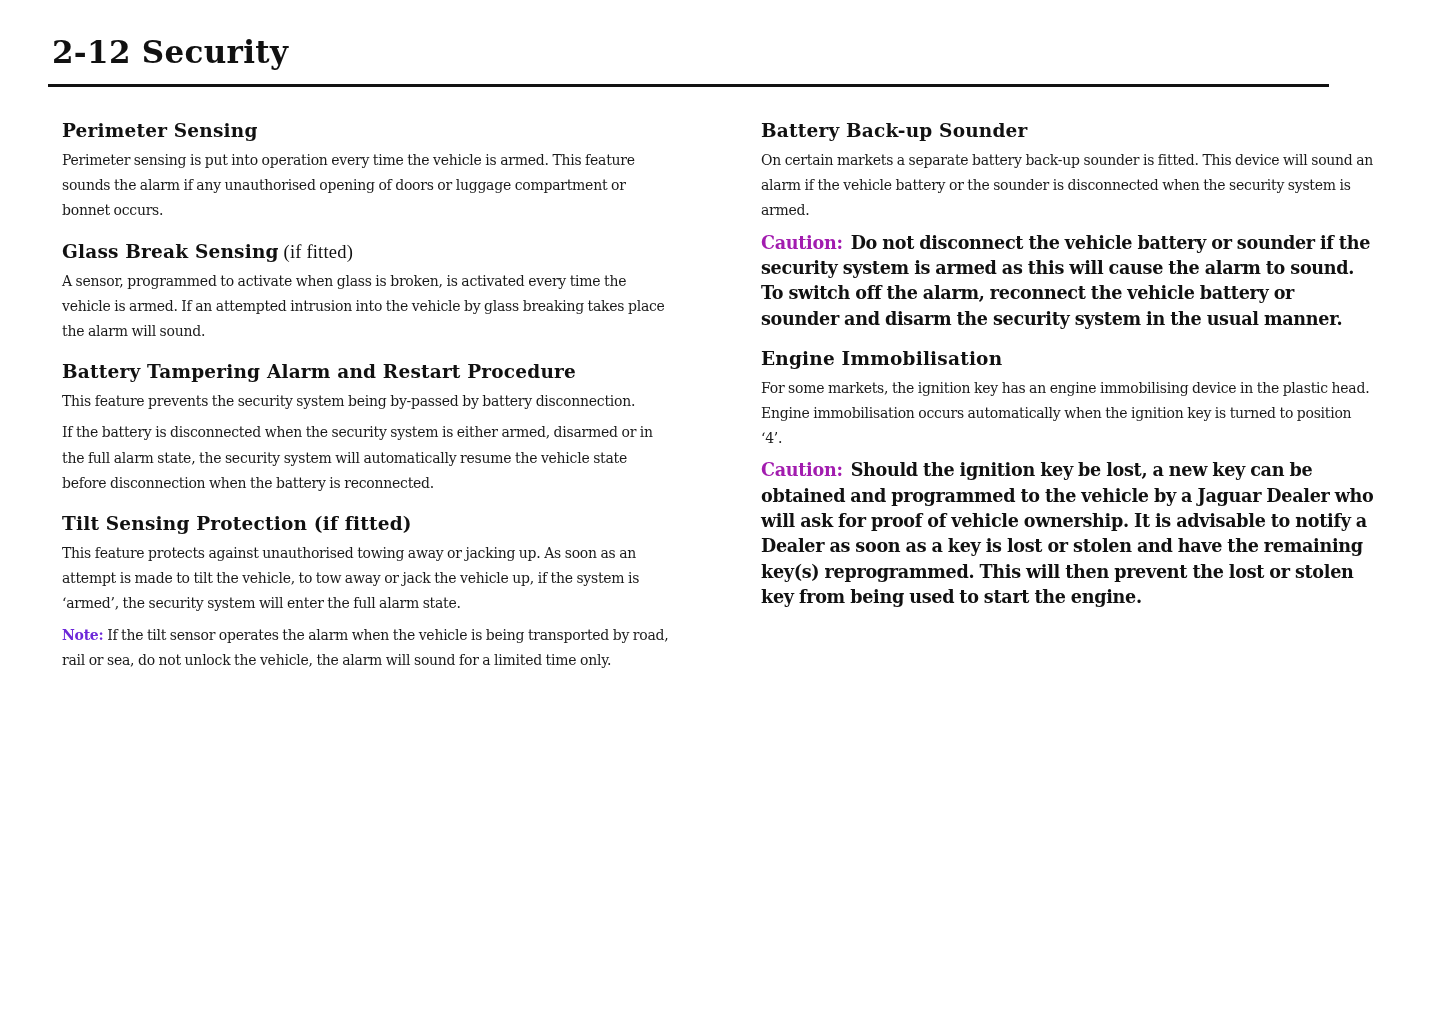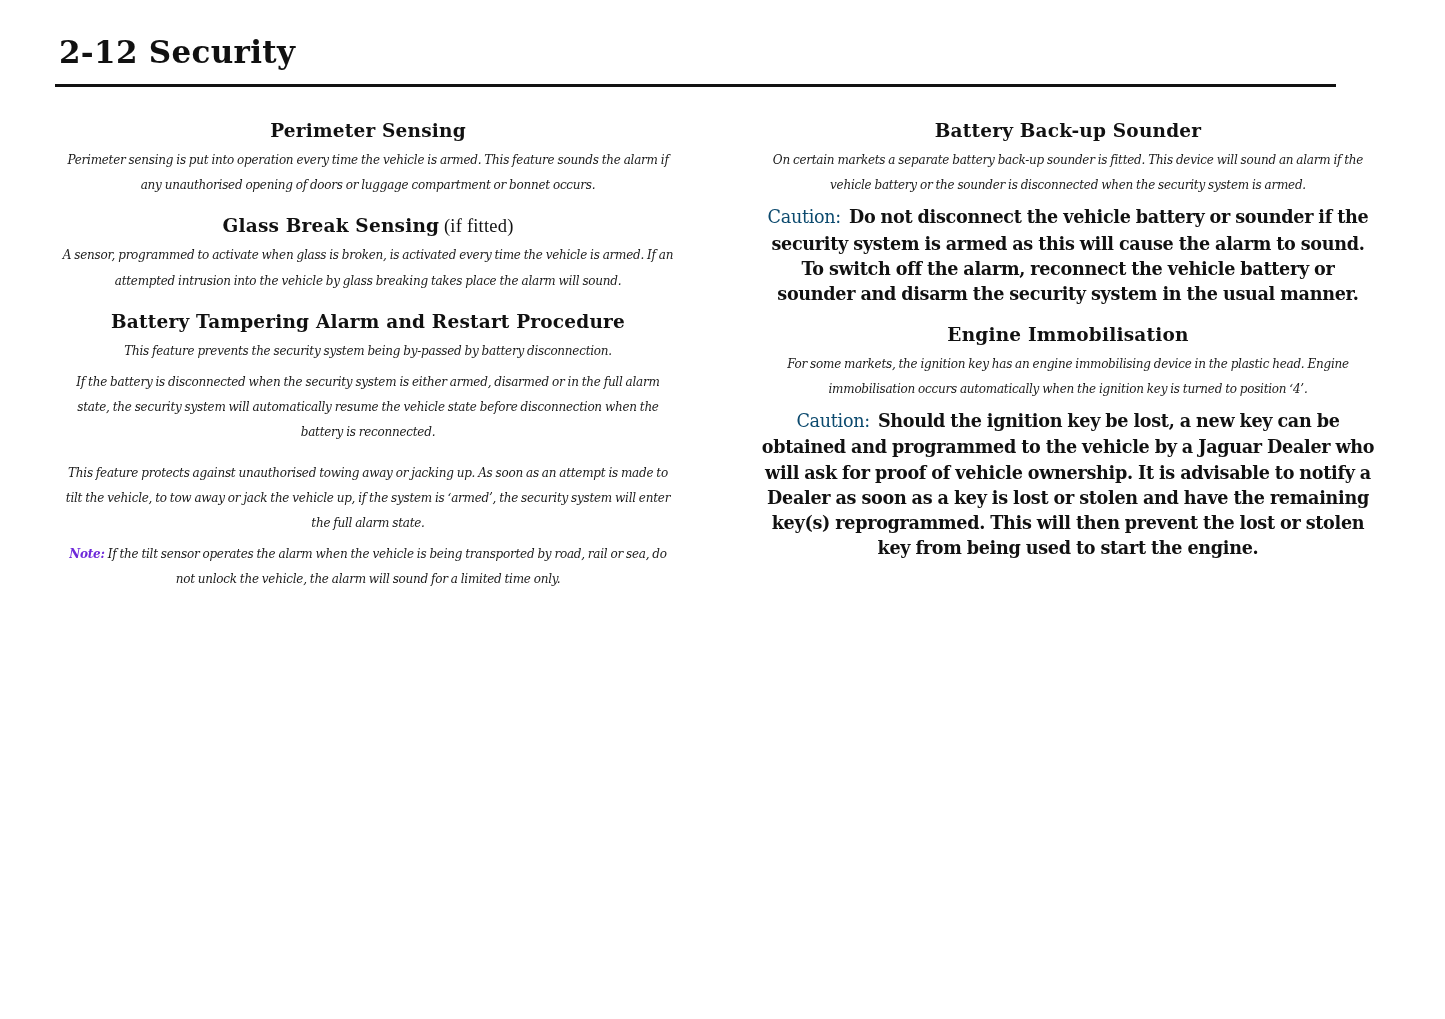--- a/index.html
+++ b/index.html
@@ -10,21 +10,21 @@
     body {
       width: 1445px;
       height: 1019px;
       position: relative;
       overflow: hidden;
       font-family: "DejaVu Serif", "Liberation Serif", serif;
       color: #111111;
     }
     .page-header {
       position: absolute;
-      left: 55px;
+      left: 48px;
       top: 30px;
       width: 1281px;
     }
     .page-title {
       font-family: "DejaVu Serif", serif;
       font-weight: bold;
       font-size: 31px;
       line-height: 44px;
       margin: 0 0 0 4px;
       letter-spacing: 0.3px;
@@ -38,61 +38,60 @@
       height: 3px;
       background: #111111;
     }
     .column {
       position: absolute;
       top: 118px;
     }
     .col-left { left: 62px; width: 612px; }
     .col-right { left: 761px; width: 614px; }
 
-    .section { margin: 0 0 15px 0; text-align: center; }
+    .section { margin: 0 0 15px 0; }
     .section-heading {
       font-family: "DejaVu Serif", serif;
       font-weight: bold;
       font-size: 18.5px;
       line-height: 26px;
       margin: 0 0 4px 0;
       color: #111111;
       letter-spacing: 0.2px;
     }
     .section-heading .qualifier {
       font-weight: normal;
       font-family: Liberation Serif, serif;
     }
     .para {
       font-family: "DejaVu Serif", serif;
-      font-size: 12px;
+      font-size: 14px;
       line-height: 25.2px;
       margin: 0 0 6px 0;
       color: #1a1a1a;
       letter-spacing: -0.25px;
       word-spacing: -0.5px;
-      font-style: italic;
     }
     .note-label {
       font-weight: bold;
       color: #6d28d9;
     }
     .caution {
       font-family: "DejaVu Serif", serif;
       font-weight: bold;
       font-size: 17.6px;
       line-height: 25.3px;
       margin: 0 0 6px 0;
       color: #111111;
       letter-spacing: -0.3px;
       word-spacing: -0.6px;
     }
     .caution-label {
-      color: #0c4a6e;
-      font-weight: normal;
+      color: #a21caf;
+      font-weight: bold;
       margin-right: 8px;
     }
   </style>
 </head>
 <body>
 
 <div class="page-header">
   <h1 class="page-title">2-12 Security</h1>
   <div class="header-rule"></div>
 </div>
@@ -109,20 +108,21 @@
     <p class="para">A sensor, programmed to activate when glass is broken, is activated every time the vehicle is armed. If an attempted intrusion into the vehicle by glass breaking takes place the alarm will sound.</p>
   </div>
 
   <div class="section">
     <div class="section-heading">Battery Tampering Alarm and Restart Procedure</div>
     <p class="para">This feature prevents the security system being by-passed by battery disconnection.</p>
     <p class="para">If the battery is disconnected when the security system is either armed, disarmed or in the full alarm state, the security system will automatically resume the vehicle state before disconnection when the battery is reconnected.</p>
   </div>
 
   <div class="section">
+    <div class="section-heading">Tilt Sensing Protection (if fitted)</div>
     <p class="para">This feature protects against unauthorised towing away or jacking up. As soon as an attempt is made to tilt the vehicle, to tow away or jack the vehicle up, if the system is ‘armed’, the security system will enter the full alarm state.</p>
     <p class="para"><span class="note-label">Note:</span><span> If the tilt sensor operates the alarm when the vehicle is being transported by road, rail or sea, do not unlock the vehicle, the alarm will sound for a limited time only.</span></p>
   </div>
 
 </div>
 
 <div class="column col-right">
 
   <div class="section">
     <div class="section-heading">Battery Back-up Sounder</div>

